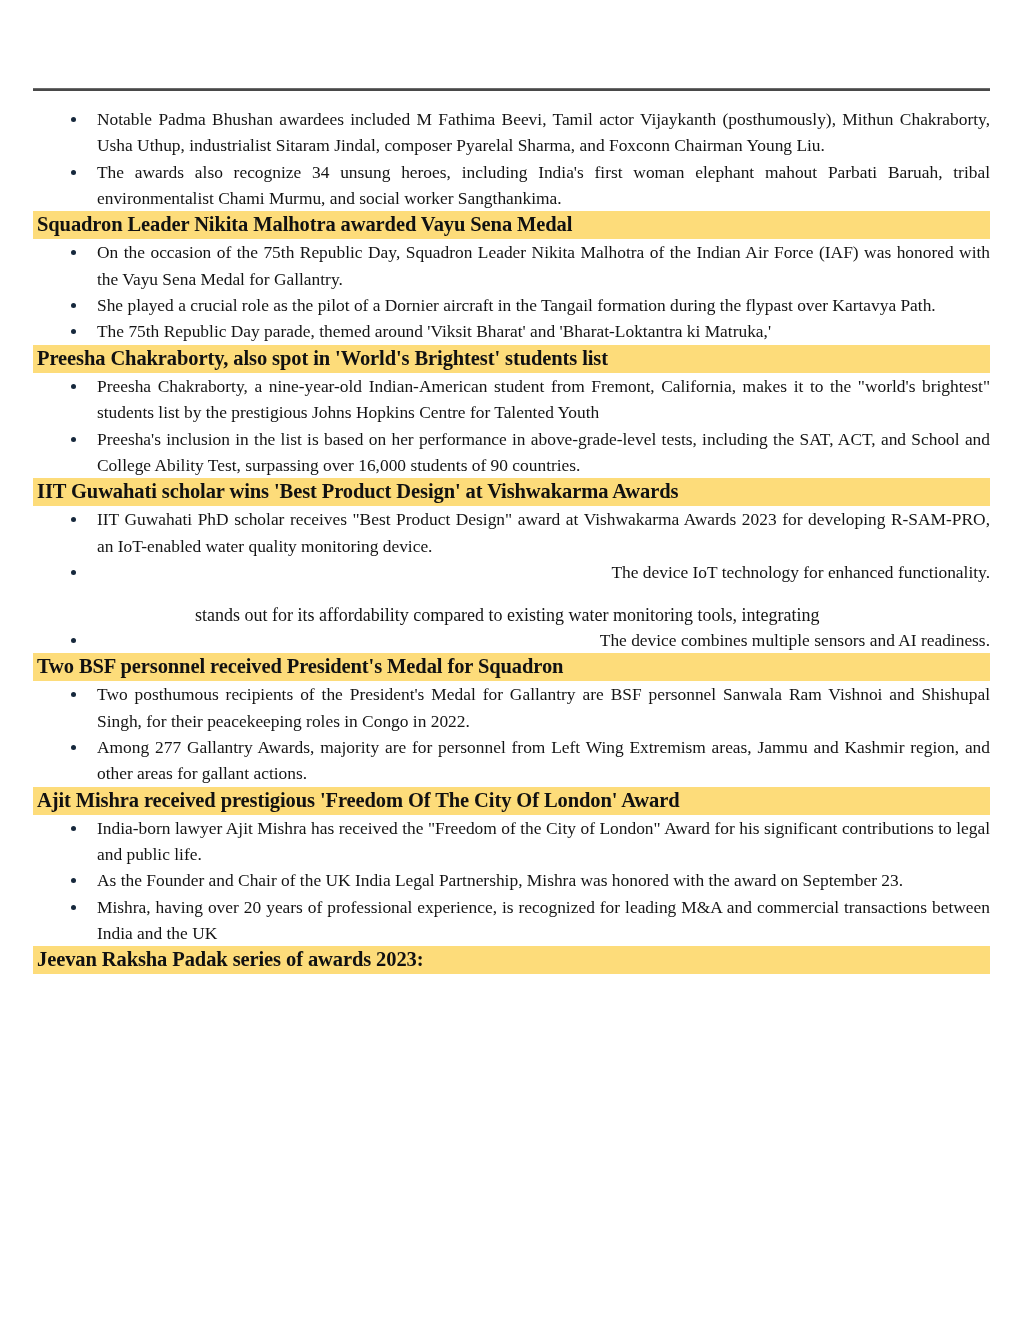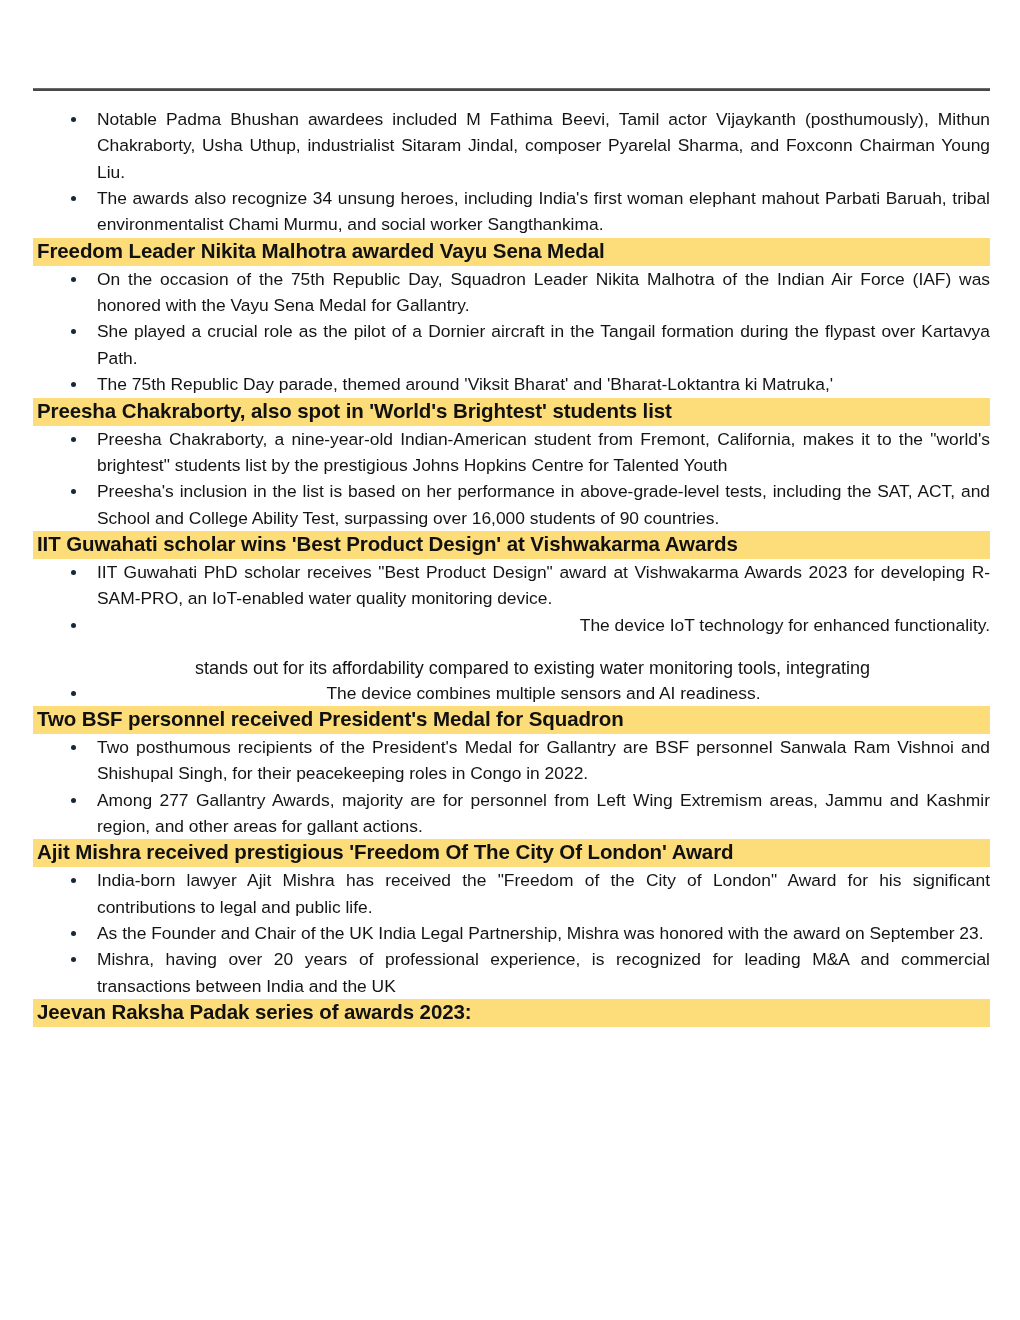--- a/index.html
+++ b/index.html
@@ -34,20 +34,21 @@
     background: #494949;
     border-top: 1px solid #6a6a6a;
     box-sizing: border-box;
   }
 
   .content {
     position: absolute;
     left: 0;
     top: 106px;
     width: 1020px;
+    font-family: Liberation Serif, serif;
   }
 
   
   .section-heading {
     background: #fddc7a;
     margin: 0 30px 0 33px;
     padding: 2px 0 3px 4px;
     font-size: 20.5px;
     font-weight: bold;
     letter-spacing: -0.1px;
@@ -82,21 +83,21 @@
     background: #16283c;
     border-radius: 50%;
   }
   
   ul.bullets > li > span.txt {
     display: block;
   }
 
   
   ul.bullets.nat > li {
-    text-align: center;
+    text-align: right;
   }
 
   
   .orphan-line {
     margin: 0;
     padding: 0 30px 0 195px;
     font-size: 18px;
     line-height: 1.2;
     color: #141414;
     text-align: left;
@@ -119,21 +120,21 @@
 
     <ul class="bullets">
       <li>
         <span class="txt">Notable Padma Bhushan awardees included M Fathima Beevi, Tamil actor Vijaykanth (posthumously), Mithun Chakraborty, Usha Uthup, industrialist Sitaram Jindal, composer Pyarelal Sharma, and Foxconn Chairman Young Liu.</span>
       </li>
       <li>
         <span class="txt">The awards also recognize 34 unsung heroes, including India's first woman elephant mahout Parbati Baruah, tribal environmentalist Chami Murmu, and social worker Sangthankima.</span>
       </li>
     </ul>
 
-    <div class="section-heading">Freedom Leader Nikita Malhotra awarded Vayu Sena Medal</div>
+    <div class="section-heading">Squadron Leader Nikita Malhotra awarded Vayu Sena Medal</div>
     <ul class="bullets">
       <li>
         <span class="txt">On the occasion of the 75th Republic Day, Squadron Leader Nikita Malhotra of the Indian Air Force (IAF) was honored with the Vayu Sena Medal for Gallantry.</span>
       </li>
       <li>
         <span class="txt">She played a crucial role as the pilot of a Dornier aircraft in the Tangail formation during the flypast over Kartavya Path.</span>
       </li>
       <li>
         <span class="txt">The 75th Republic Day parade, themed around 'Viksit Bharat' and 'Bharat-Loktantra ki Matruka,'</span>
       </li>

